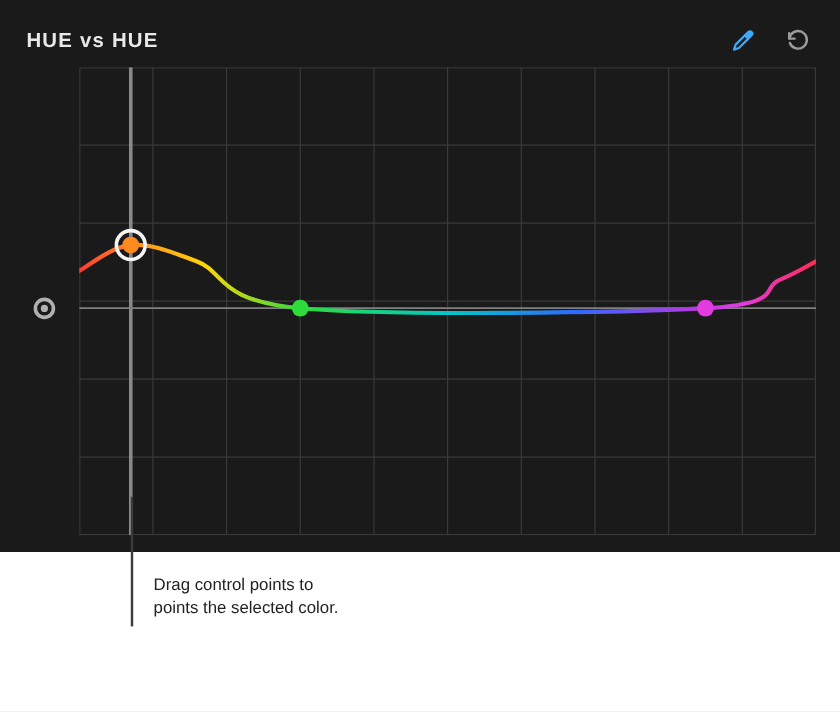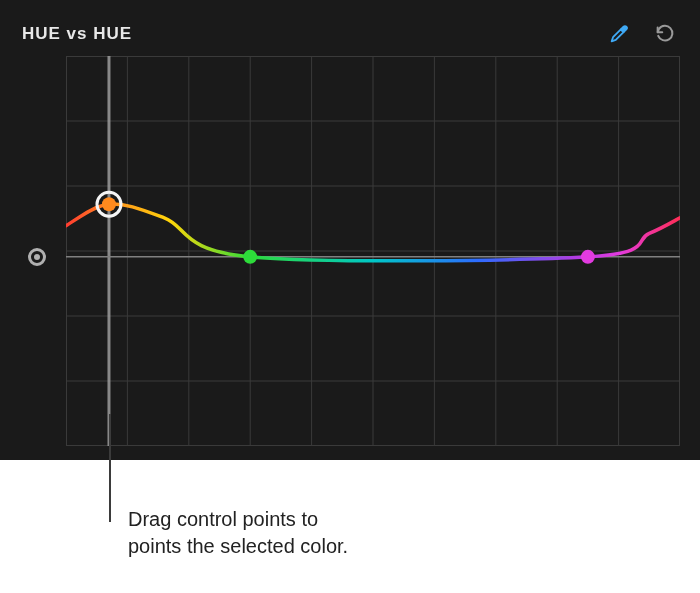--- a/index.html
+++ b/index.html
@@ -7,21 +7,21 @@
   .header{display:flex;align-items:center;justify-content:space-between;height:54px;padding:14px 22px 0 22px;box-sizing:border-box}
   .title{color:#e8e8e8;font-size:17px;letter-spacing:1px;font-weight:600}
   .header-tools{display:flex;align-items:center;gap:20px}
   .tool-btn{display:flex;align-items:center;justify-content:center;width:26px;height:26px;cursor:pointer}
   .grid-area{position:absolute;left:66px;top:56px;width:614px;height:390px}
   .grid-area svg{display:block}
   .side-indicator{position:absolute;left:28px;top:248px;width:18px;height:18px;border-radius:50%;border:3px solid #b0b0b0;background:transparent;box-sizing:border-box}
   .side-indicator::after{content:"";position:absolute;left:3px;top:3px;width:6px;height:6px;border-radius:50%;background:#b0b0b0}
   .caption-area{position:absolute;left:0;top:460px;width:700px;height:133px;background:#fff}
   .leader{position:absolute;left:109px;top:414px;width:2px;height:108px;background:#3b3b3b}
-  .caption{position:absolute;left:128px;top:506px;color:#222;font-size:20px;line-height:1.35}
+  .caption{position:absolute;left:128px;top:478px;color:#222;font-size:14px;line-height:1.35}
 </style>
 </head>
 <body>
 
 <div class="panel">
 
   <div class="header">
     <div class="title">HUE vs HUE</div>
     <div class="header-tools">
       <div class="tool-btn">

